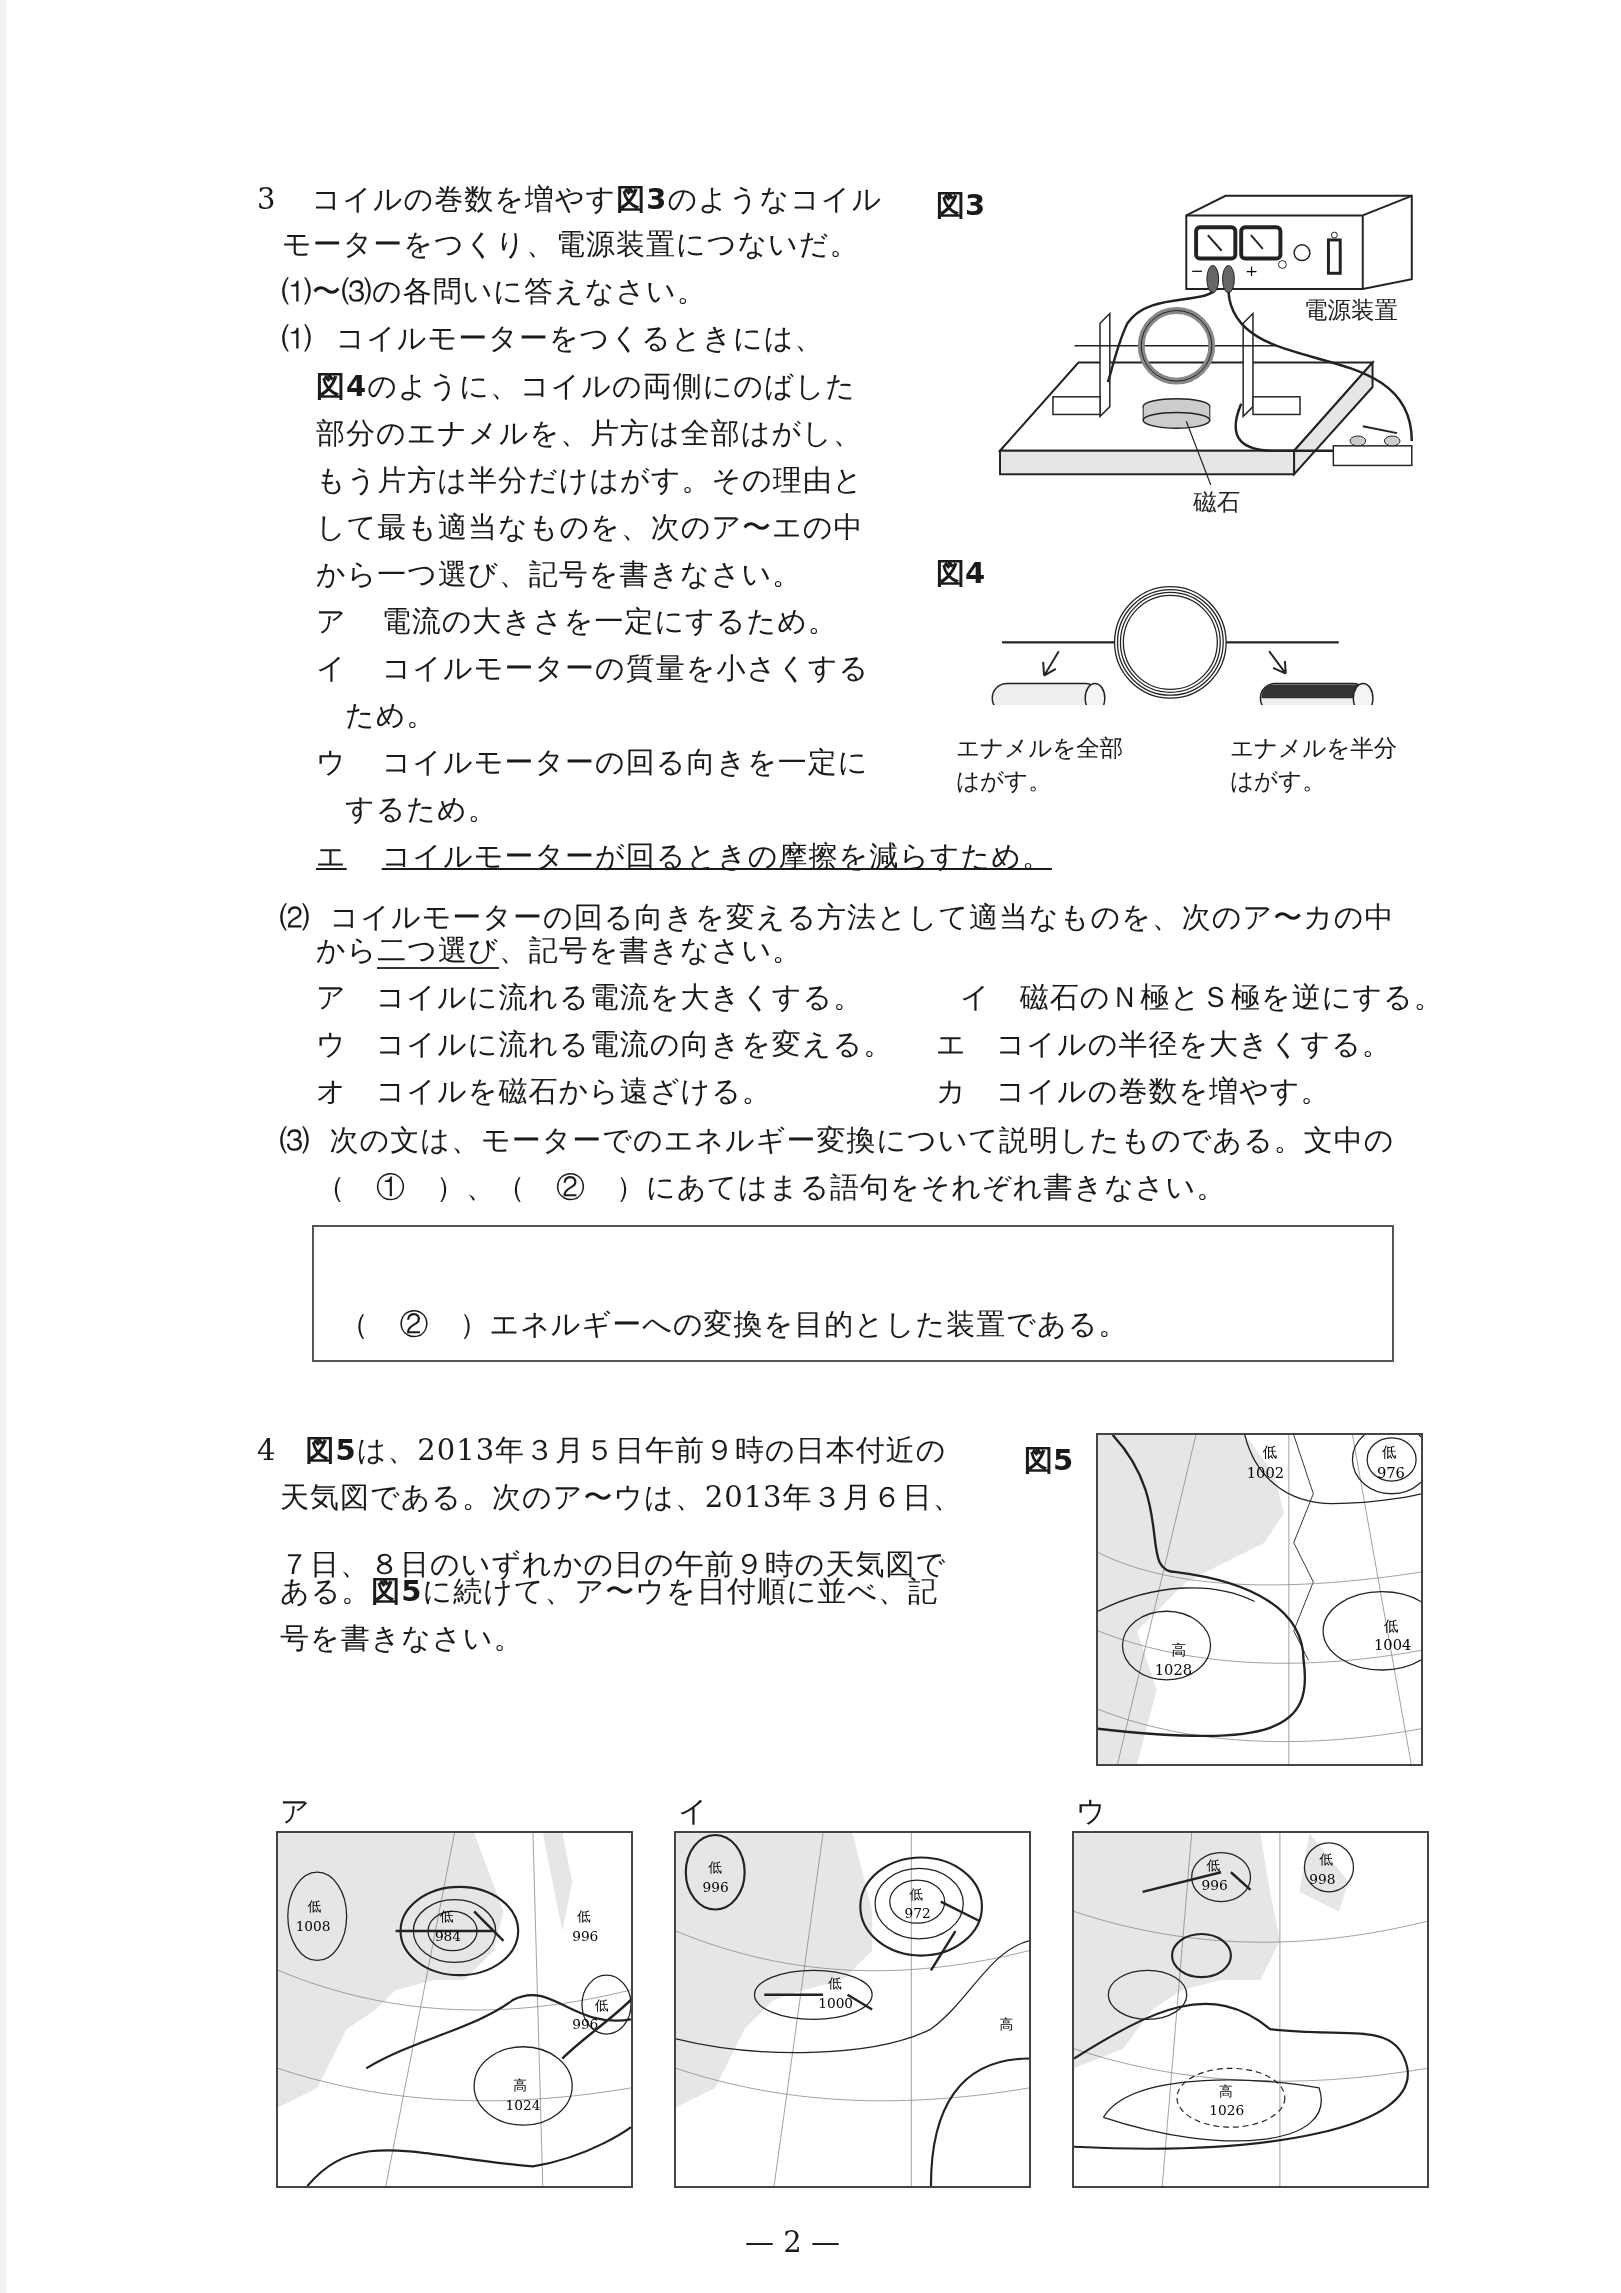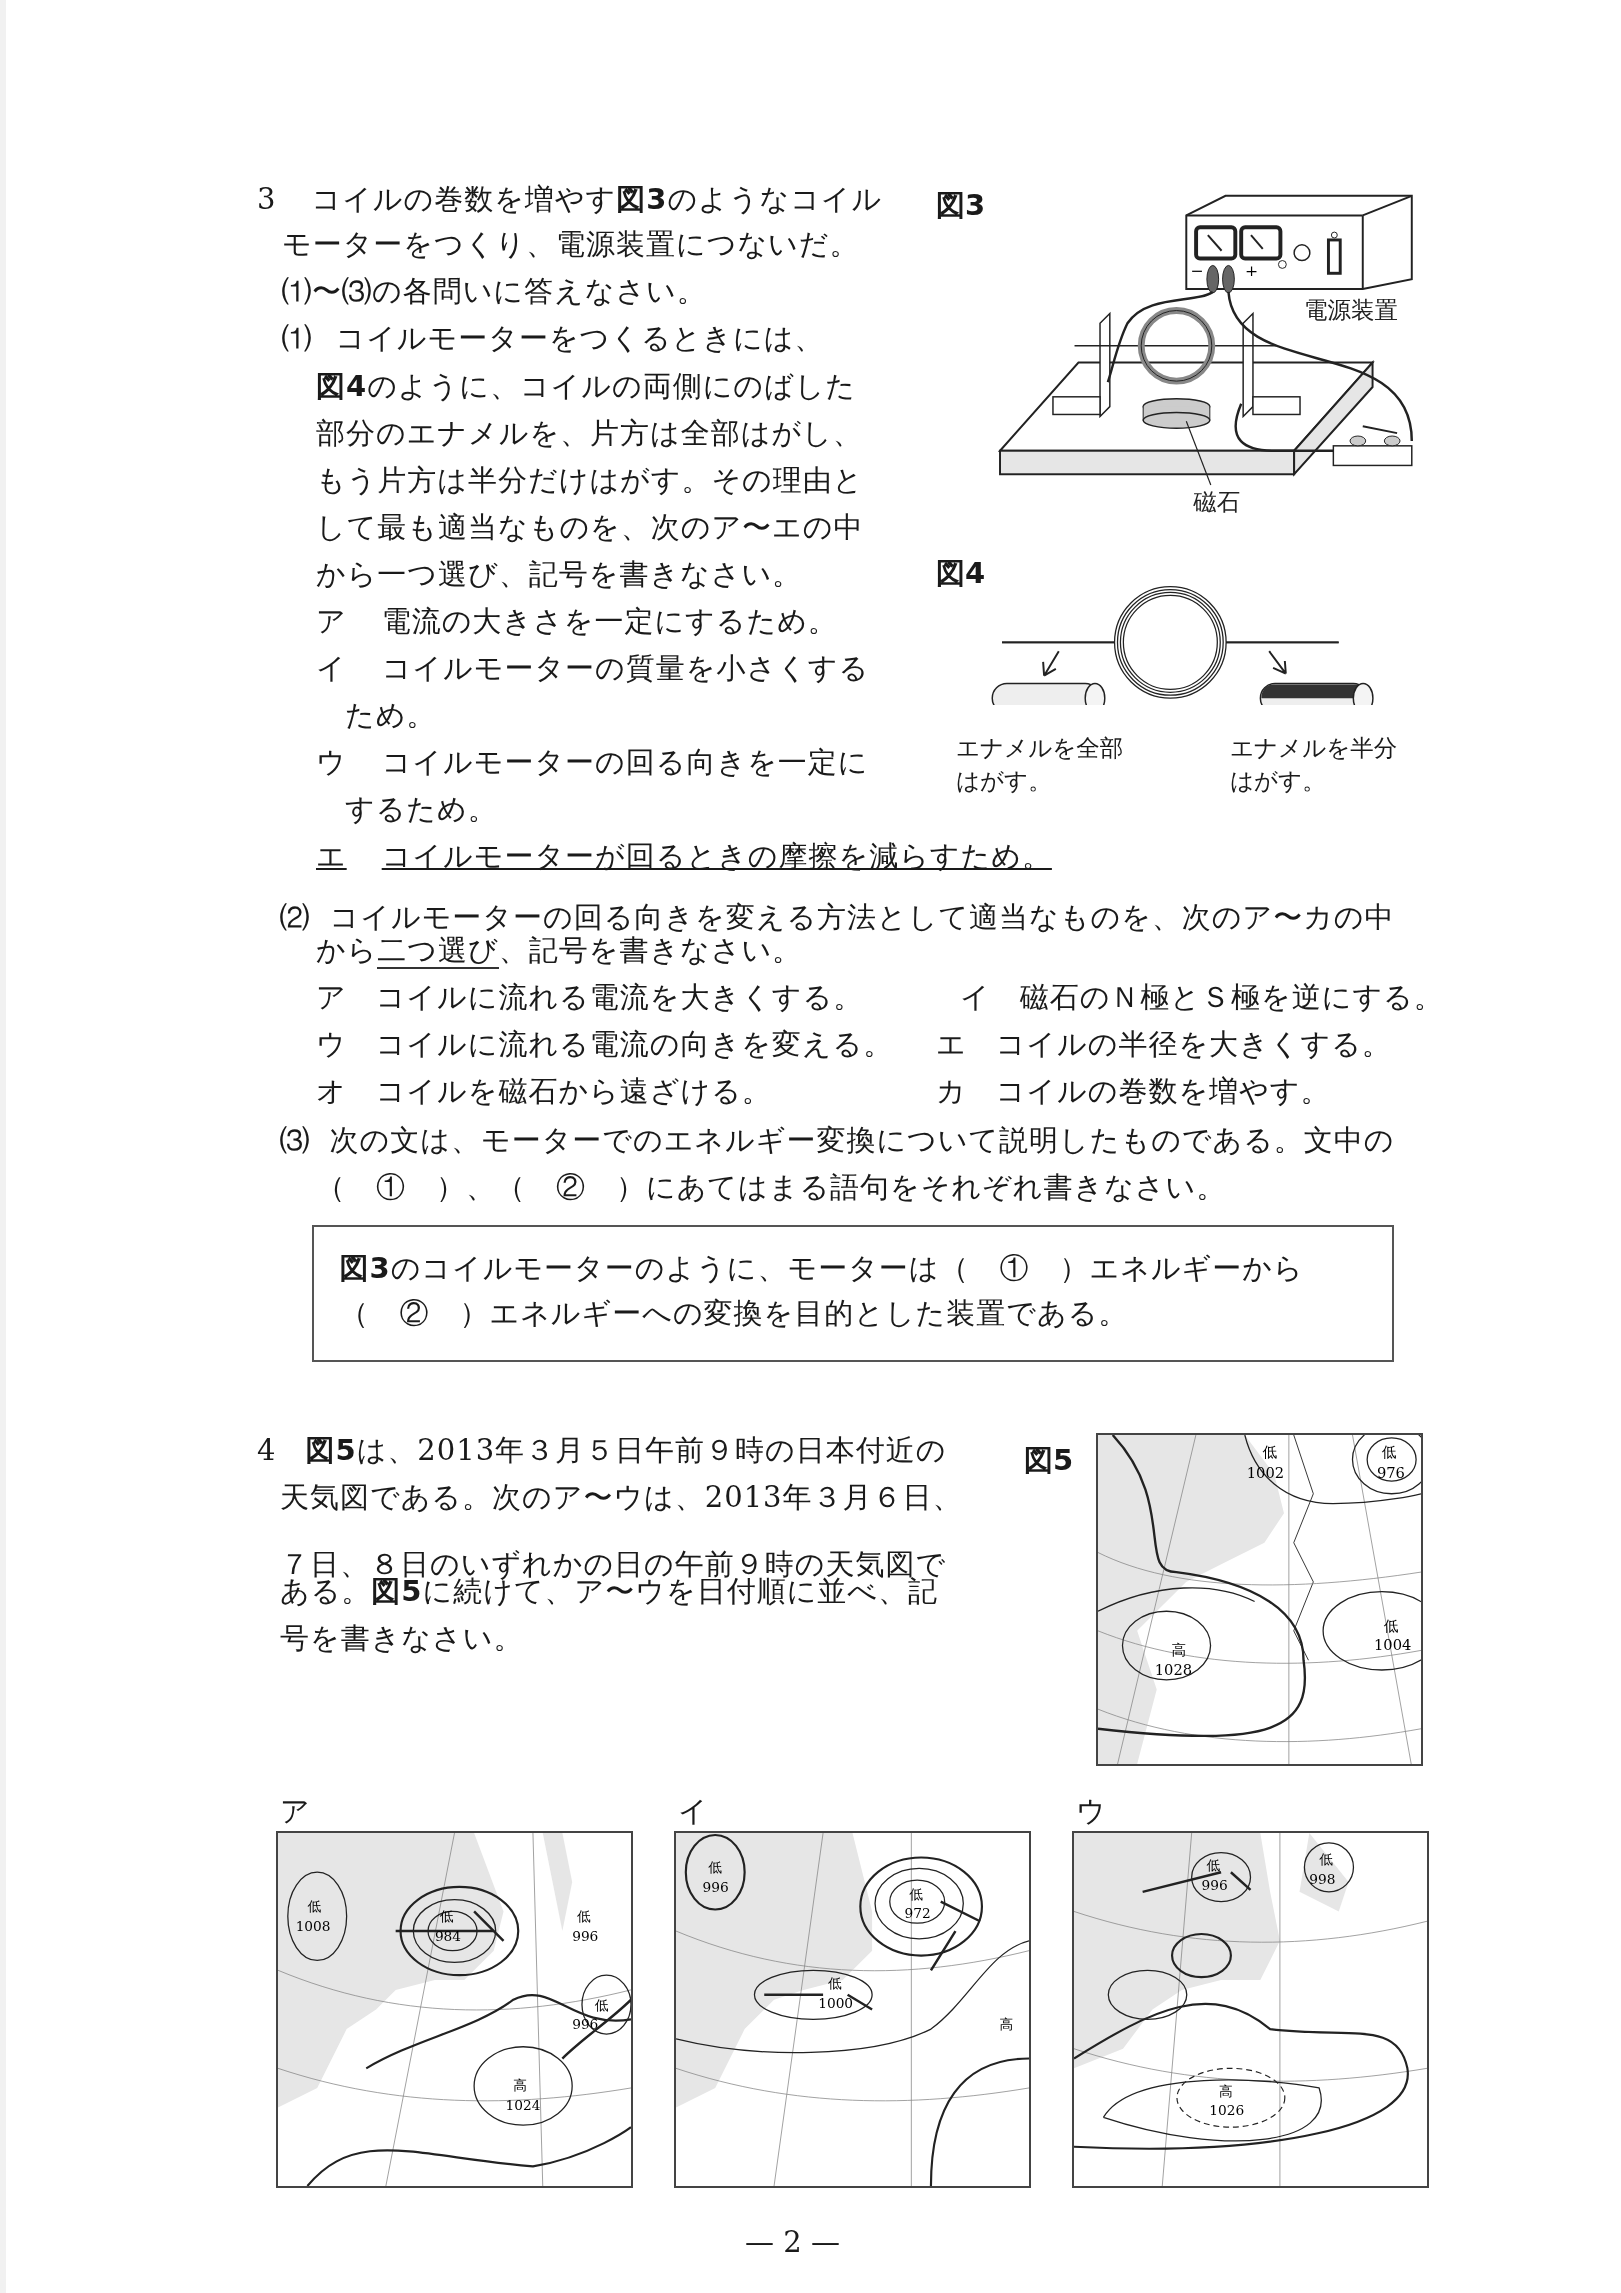--- a/index.html
+++ b/index.html
@@ -67,24 +67,21 @@
 <div class="line" style="left:936px; top:1027px;"><span>エ</span><span style="display:inline-block;width:29px;"></span><span>コイルの半径を大きくする。</span></div>
 <div class="line" style="left:316px; top:1074px;"><span>オ</span><span style="display:inline-block;width:29px;"></span><span>コイルを磁石から遠ざける。</span></div>
 <div class="line" style="left:936px; top:1074px;"><span>カ</span><span style="display:inline-block;width:29px;"></span><span>コイルの巻数を増やす。</span></div>
 
 <div class="line" style="left:280px; top:1123px;">
   <span>⑶</span><span style="display:inline-block;width:19.6px;"></span><span>次の文は、モーターでのエネルギー変換について説明したものである。文中の</span>
 </div>
 <div class="line" style="left:316px; top:1170px;">（　①　）、（　②　）にあてはまる語句をそれぞれ書きなさい。</div>
 
 <div class="answer-box">
-  <div class="line" style="left:25.5px; top:23.5px;">
-    <span class="gothic">図3</span><span>のコイルモーターのように、モーターは（　①　）エネルギーから</span>
-  </div>
-  <div class="line" style="left:25.5px; top:69px;">（　②　）エネルギーへの変換を目的とした装置である。</div>
+  <div class="line" style="left:25.5px; top:80px;">（　②　）エネルギーへの変換を目的とした装置である。</div>
 </div>
 
 <div class="fig-label" style="left:936px; top:186px;">図3</div>
 <svg class="abs" style="left:951px; top:186px;" width="500" height="353" viewBox="0 0 510 360">
 
   <polygon points="240,30 280,10 470,10 470,95 420,105 240,105" fill="#fff" stroke="#222" stroke-width="2"></polygon>
   <line x1="420" y1="30" x2="470" y2="10" stroke="#222" stroke-width="2"></line>
   <line x1="420" y1="30" x2="420" y2="105" stroke="#222" stroke-width="2"></line>
   <line x1="240" y1="30" x2="420" y2="30" stroke="#222" stroke-width="2"></line>
   <rect x="250" y="42" width="40" height="32" rx="4" fill="#fff" stroke="#222" stroke-width="4"></rect>

